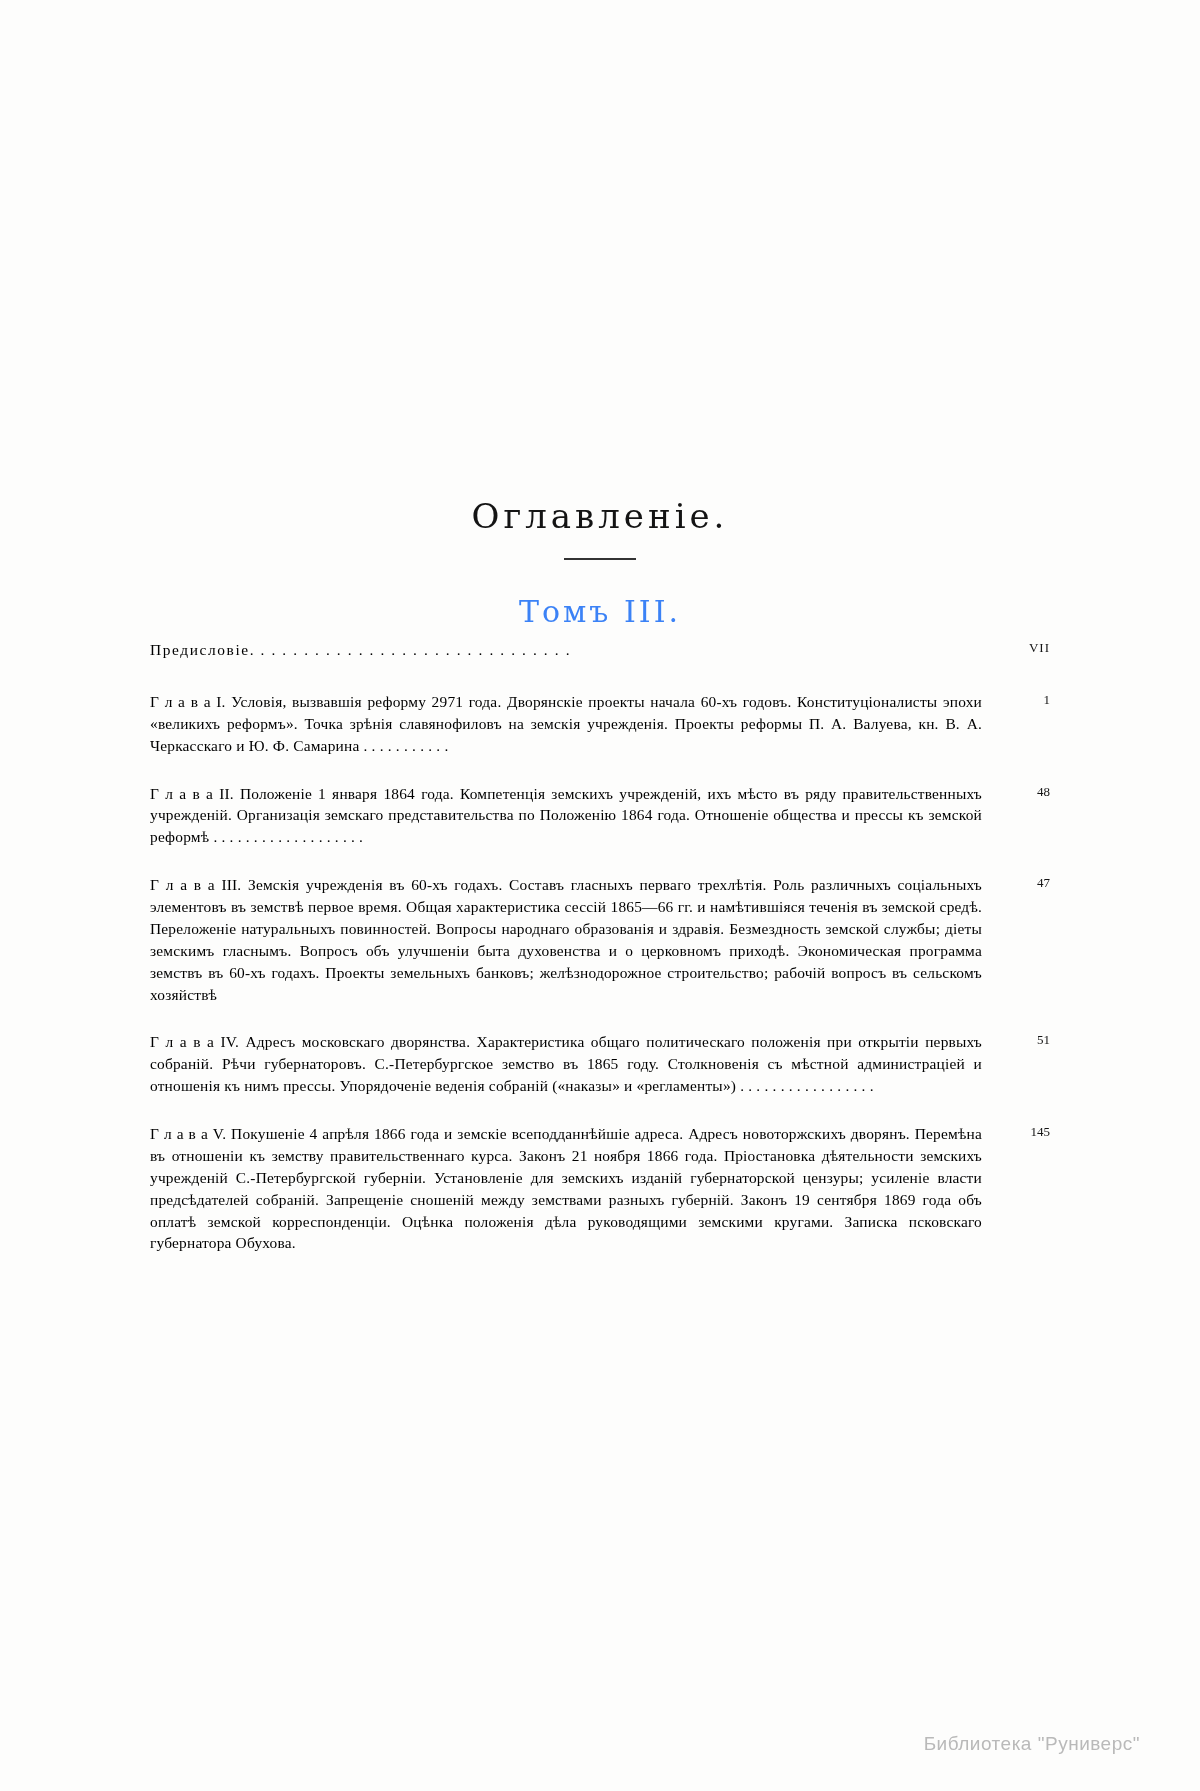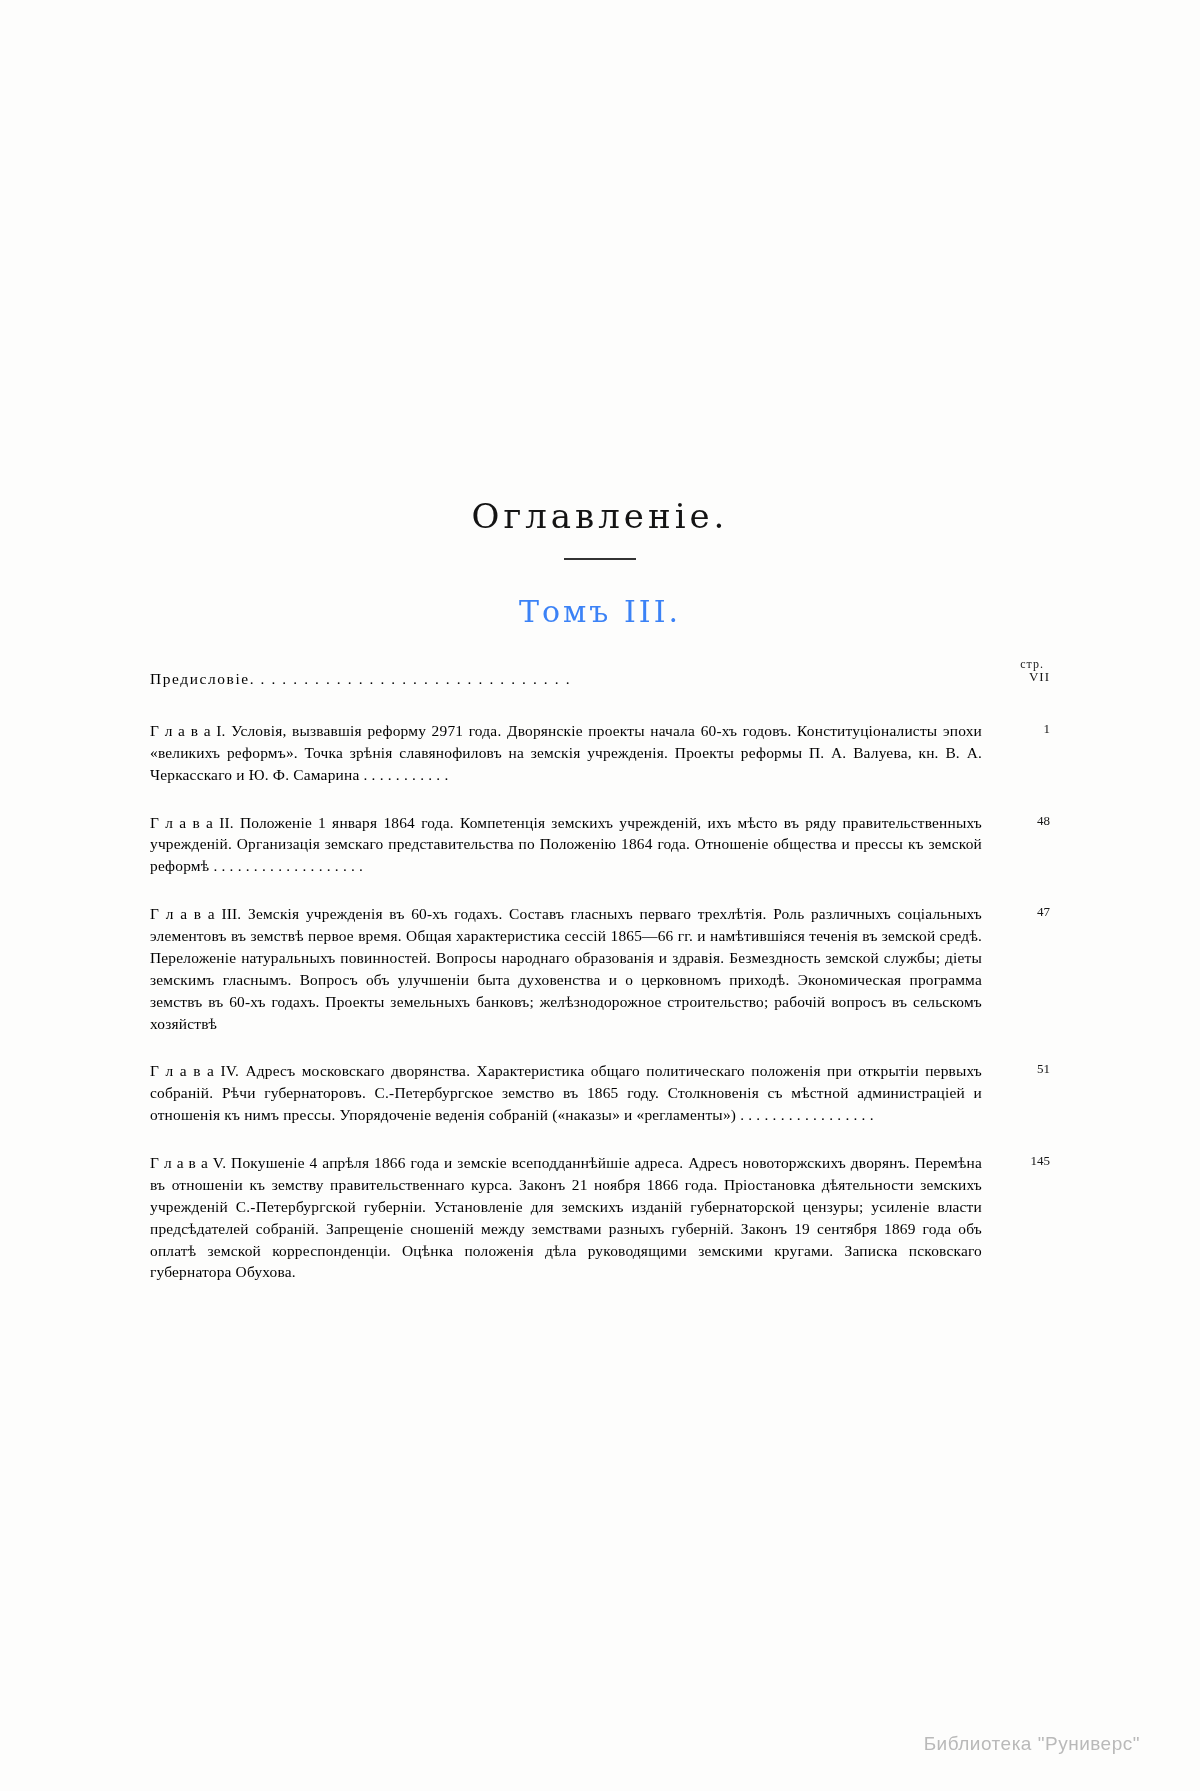--- a/index.html
+++ b/index.html
@@ -105,21 +105,20 @@
 </head>
 <body>
 
 <div class="page">
   <div class="content">
 
     <h1 class="doc-title">Оглавленіе.</h1>
     <div class="rule"></div>
     <h2 class="volume-title">Томъ III.</h2>
 
-    <div class="col-header">стр.</div>
 
     <div class="entry preface">
       <div class="entry-text">Предисловіе. . . . . . . . . . . . . . . . . . . . . . . . . . . . . .</div>
       <div class="page-num">VII</div>
     </div>
 
     <div class="entry">
       <div class="entry-text">Г л а в а I. Условія, вызвавшія реформу 2971 года. Дворянскіе проекты начала 60-хъ годовъ. Конституціоналисты эпохи «великихъ реформъ». Точка зрѣнія славянофиловъ на земскія учрежденія. Проекты реформы П. А. Валуева, кн. В. А. Черкасскаго и Ю. Ф. Самарина . . . . . . . . . . .</div>
       <div class="page-num">1</div>
     </div>

